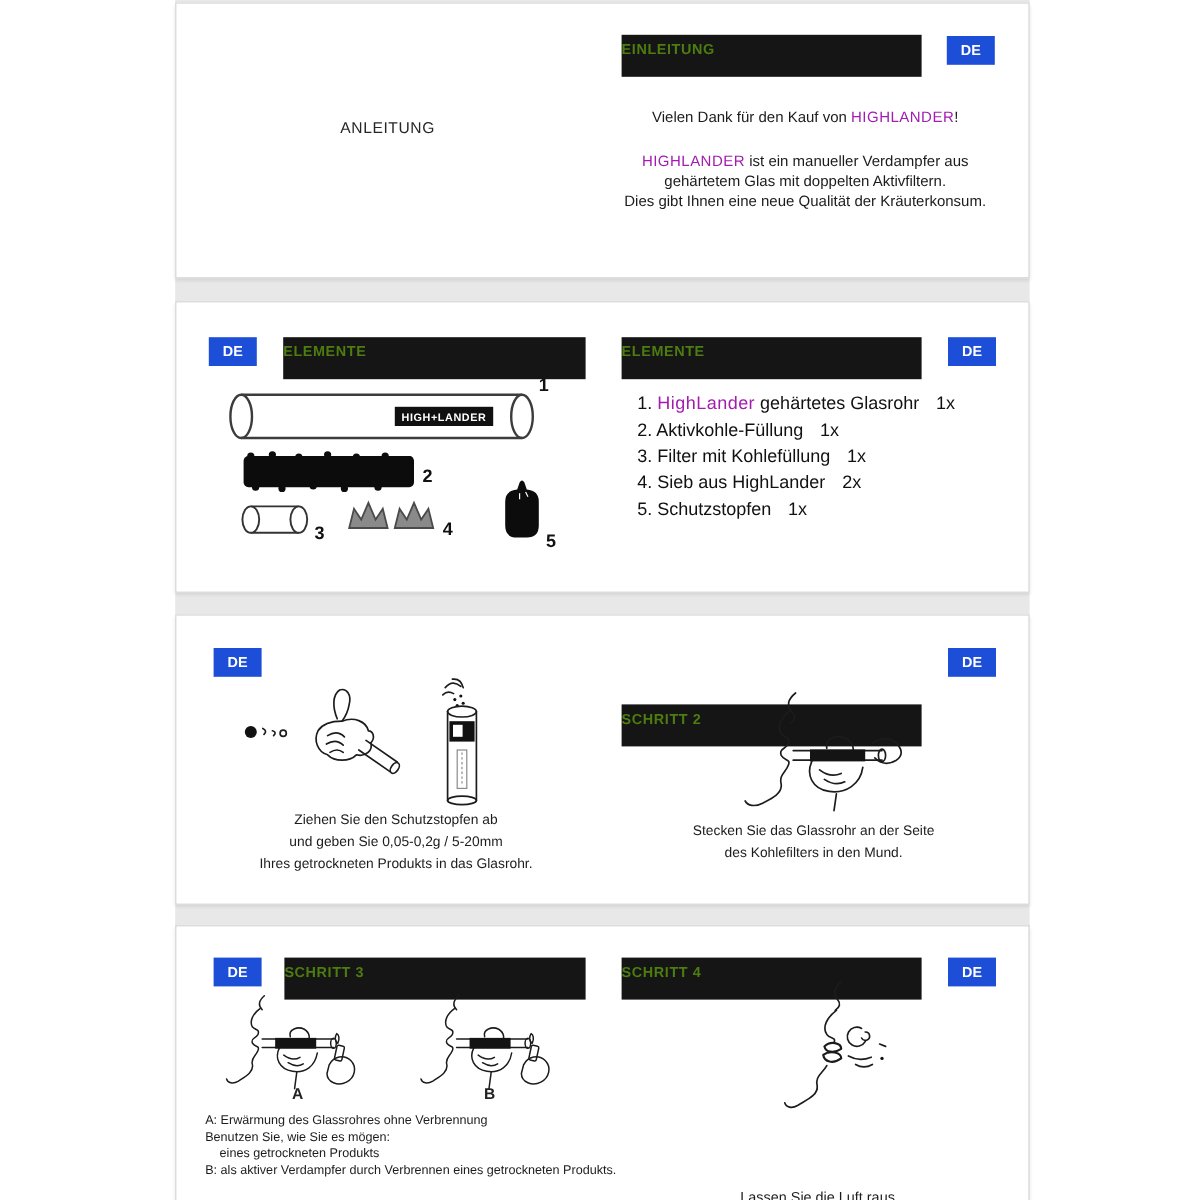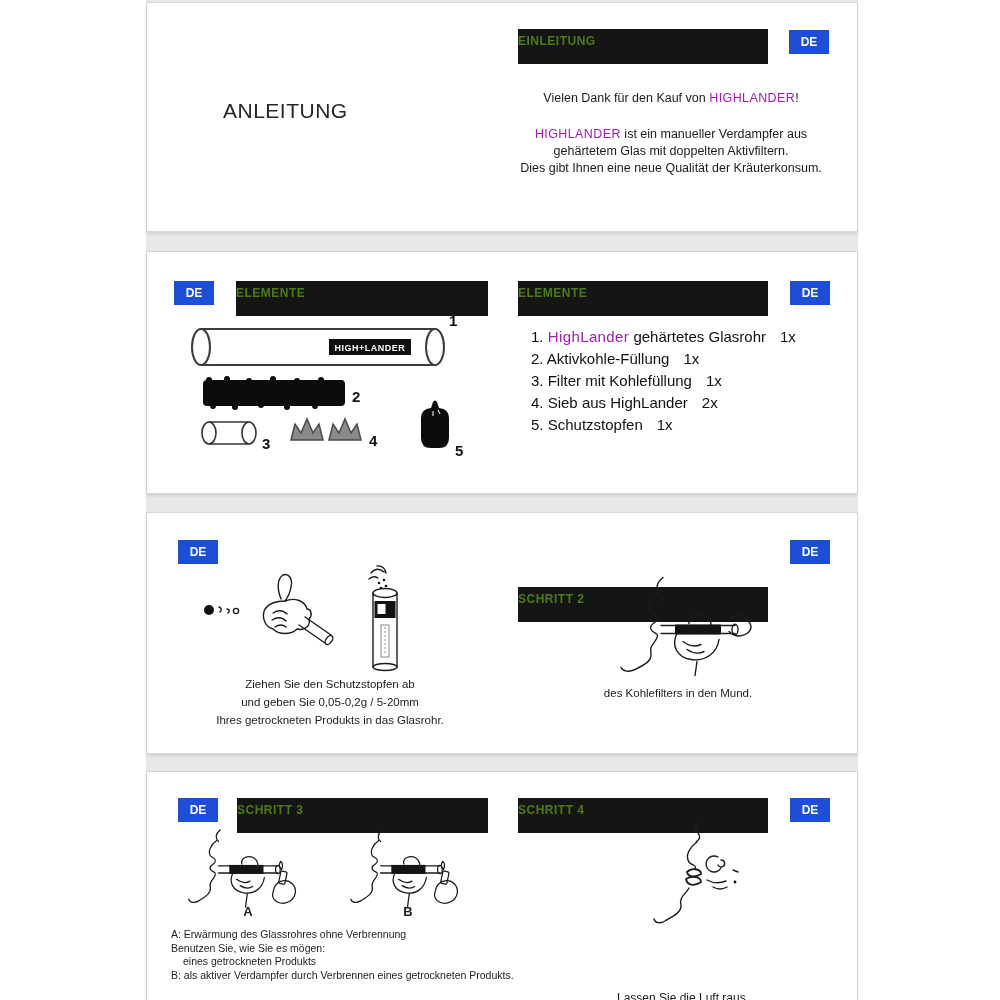--- a/index.html
+++ b/index.html
@@ -25,22 +25,22 @@
     position:absolute; height:35px; line-height:24px; background:#151515;
     color:#4d7c0f; font-weight:bold; font-size:12px; letter-spacing:.5px;
     text-align:left;
   }
   .badge {
     position:absolute; width:40px; height:24px; line-height:24px;
     background:#1d4ed8; color:#fff; font-weight:bold; font-size:12px;
     text-align:center;
   }
   .doc-title {
-    position:absolute; left:76px; top:96px; width:200px; text-align:left;
-    font-size:21px; letter-spacing:.5px; color:#262626;
+    position:absolute; left:76px; top:96px; width:200px; text-align:center;
+    font-size:13px; letter-spacing:.5px; color:#262626;
   }
   .center-text { position:absolute; text-align:center; }
   .intro-thanks { left:350px; top:88px; width:348px; font-size:12.5px; }
   .intro-body   { left:338px; top:123px; width:372px; font-size:12.5px; line-height:17px; }
   .brand-light  { color:#a21caf; letter-spacing:.4px;margin-top:40px; }
 
   .elements-list { position:absolute; left:384px; top:74px; font-size:15px; color:#111; }
   .elements-list .row { height:22px; line-height:22px; white-space:nowrap; }
   .elements-list .qty { margin-left:14px; }
   .elements-list .brand-light { font-size:15px; }
@@ -206,20 +206,21 @@
         <path d="M100,58 C94,70 100,82 114,84 C128,86 140,78 142,64"></path>
         <path d="M112,48 C110,40 120,36 128,40 C134,43 136,50 132,56"></path>
         <path d="M106,66 q9,7 18,3"></path>
         <path d="M110,74 q9,6 17,2"></path>
         <path d="M120,86 L118,100"></path>
       </g>
       <rect x="98" y="49" width="46" height="10" fill="#141414"></rect>
     </svg>
 
     <div class="center-text caption cap-step2">
+      <div>Stecken Sie das Glassrohr an der Seite</div>
       <div>des Kohlefilters in den Mund.</div>
     </div>
   </div>
 
   <div class="card" id="card-steps34">
     <div class="badge" style="left:31px; top:26px;">DE</div>
     <div class="bar" style="left:90px; top:26px; width:251px;">SCHRITT 3</div>
     <div class="bar" style="left:371px; top:26px; width:250px;">SCHRITT 4</div>
     <div class="badge" style="left:643px; top:26px;">DE</div>
 

